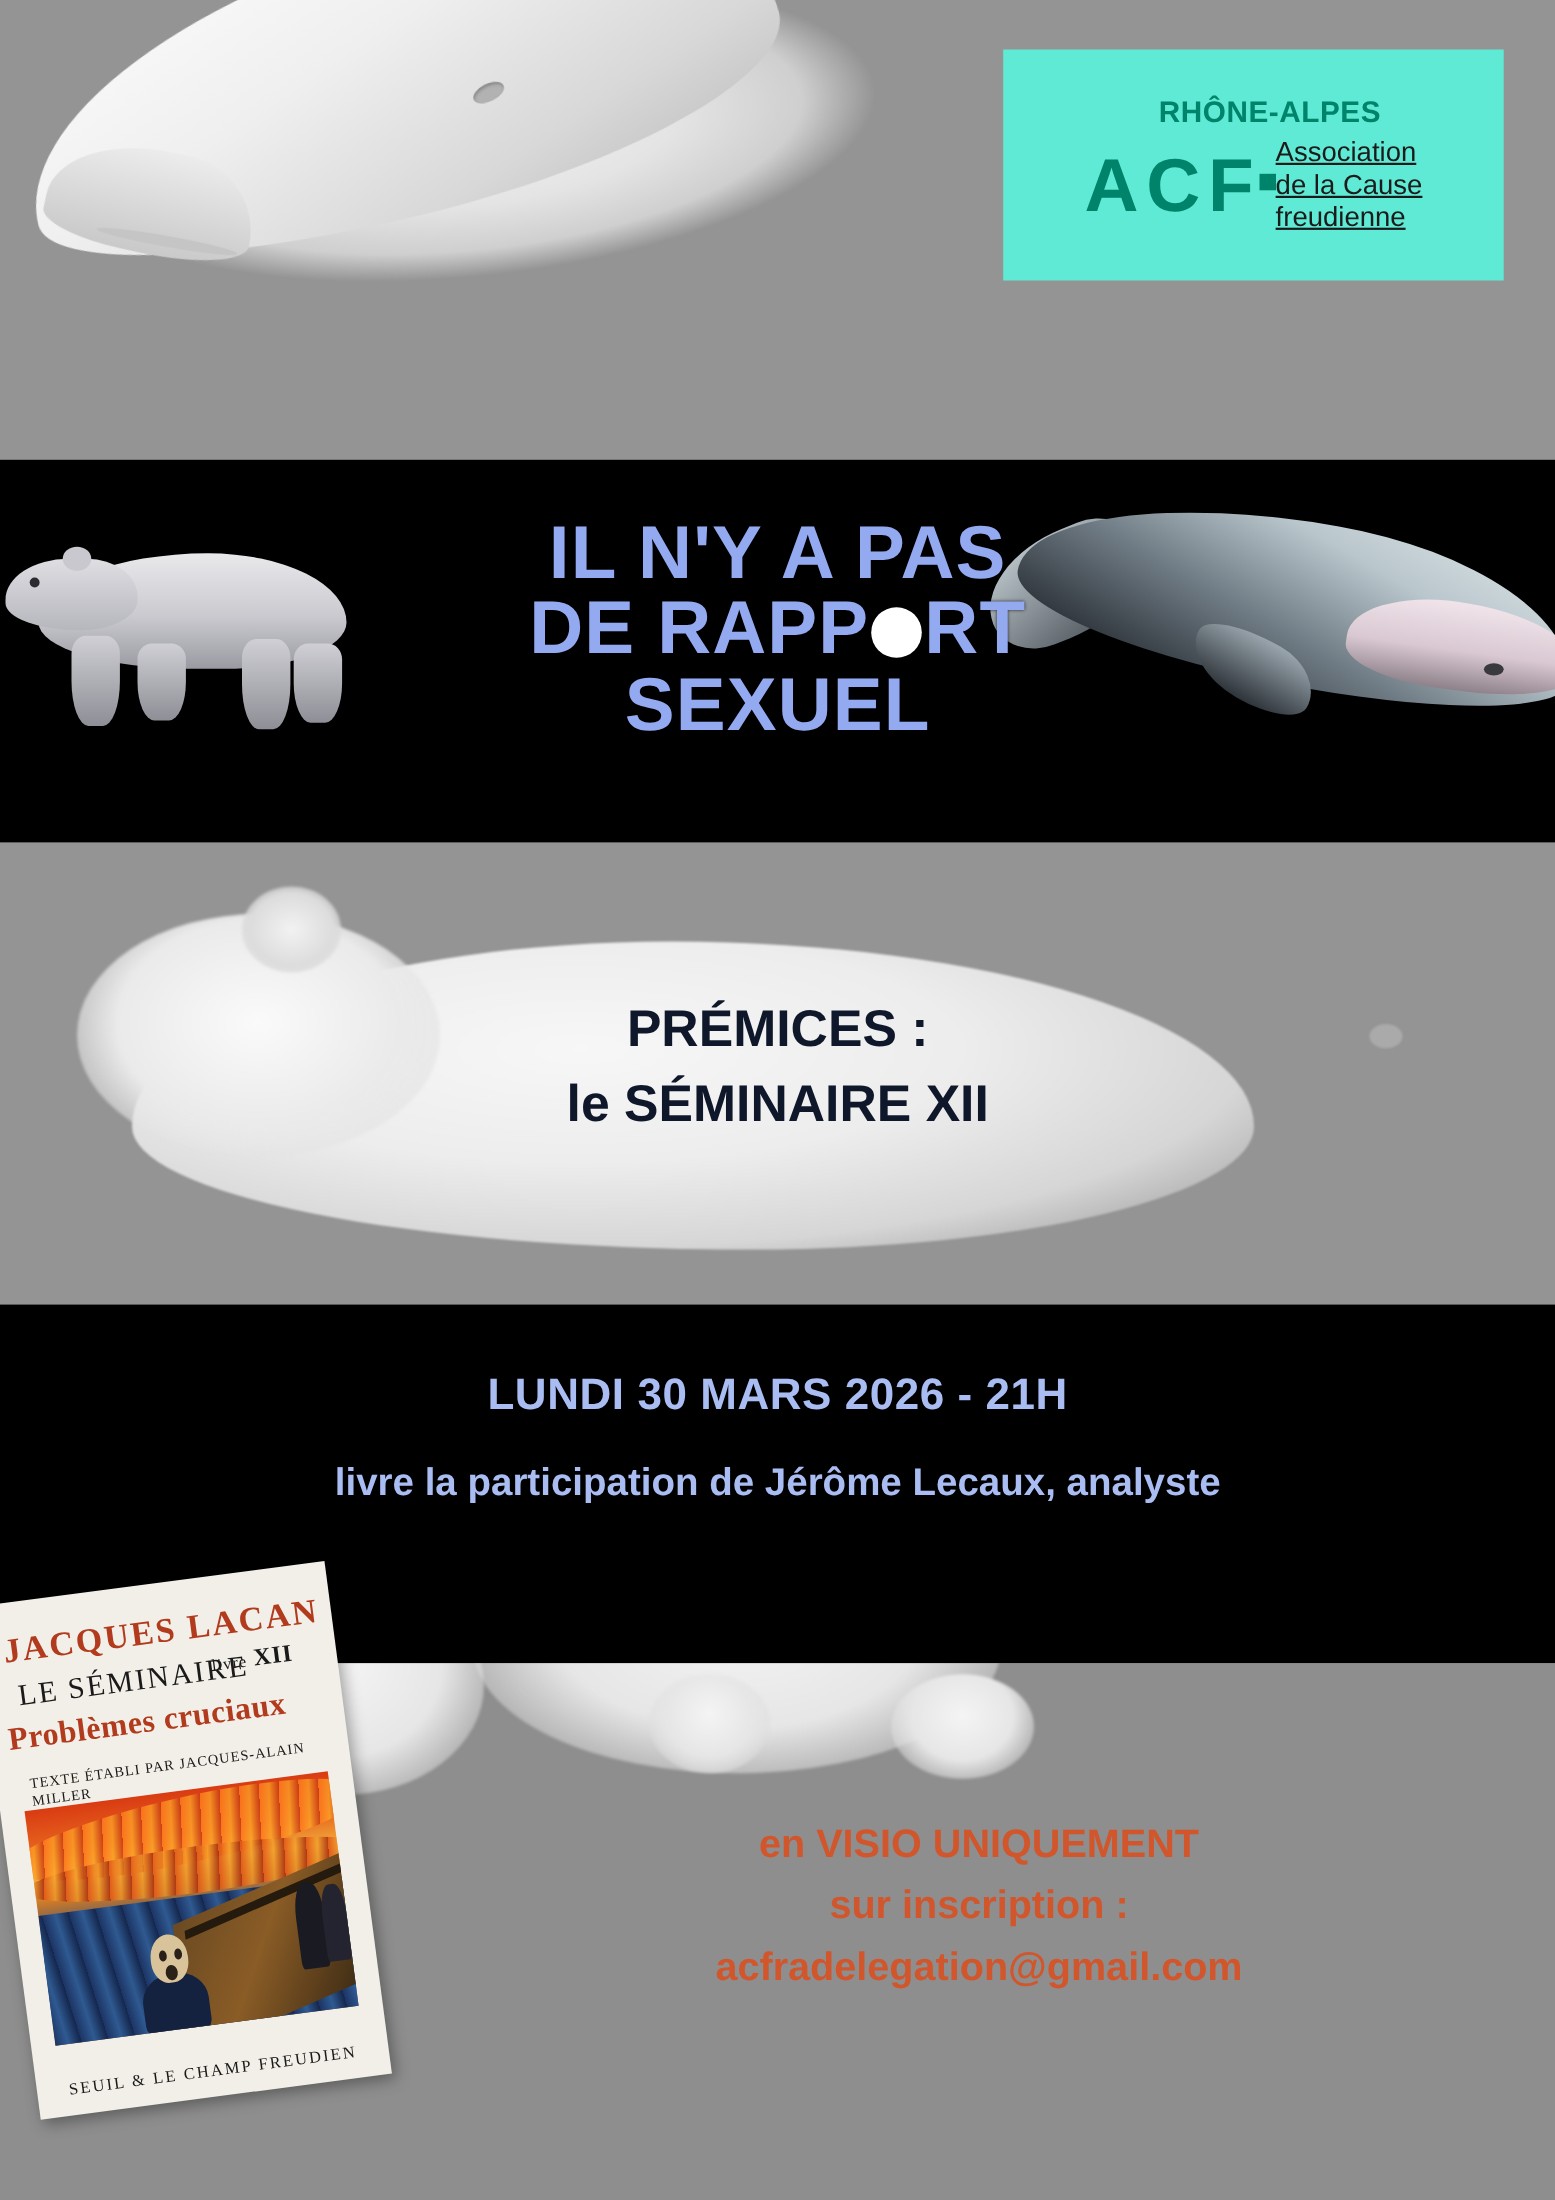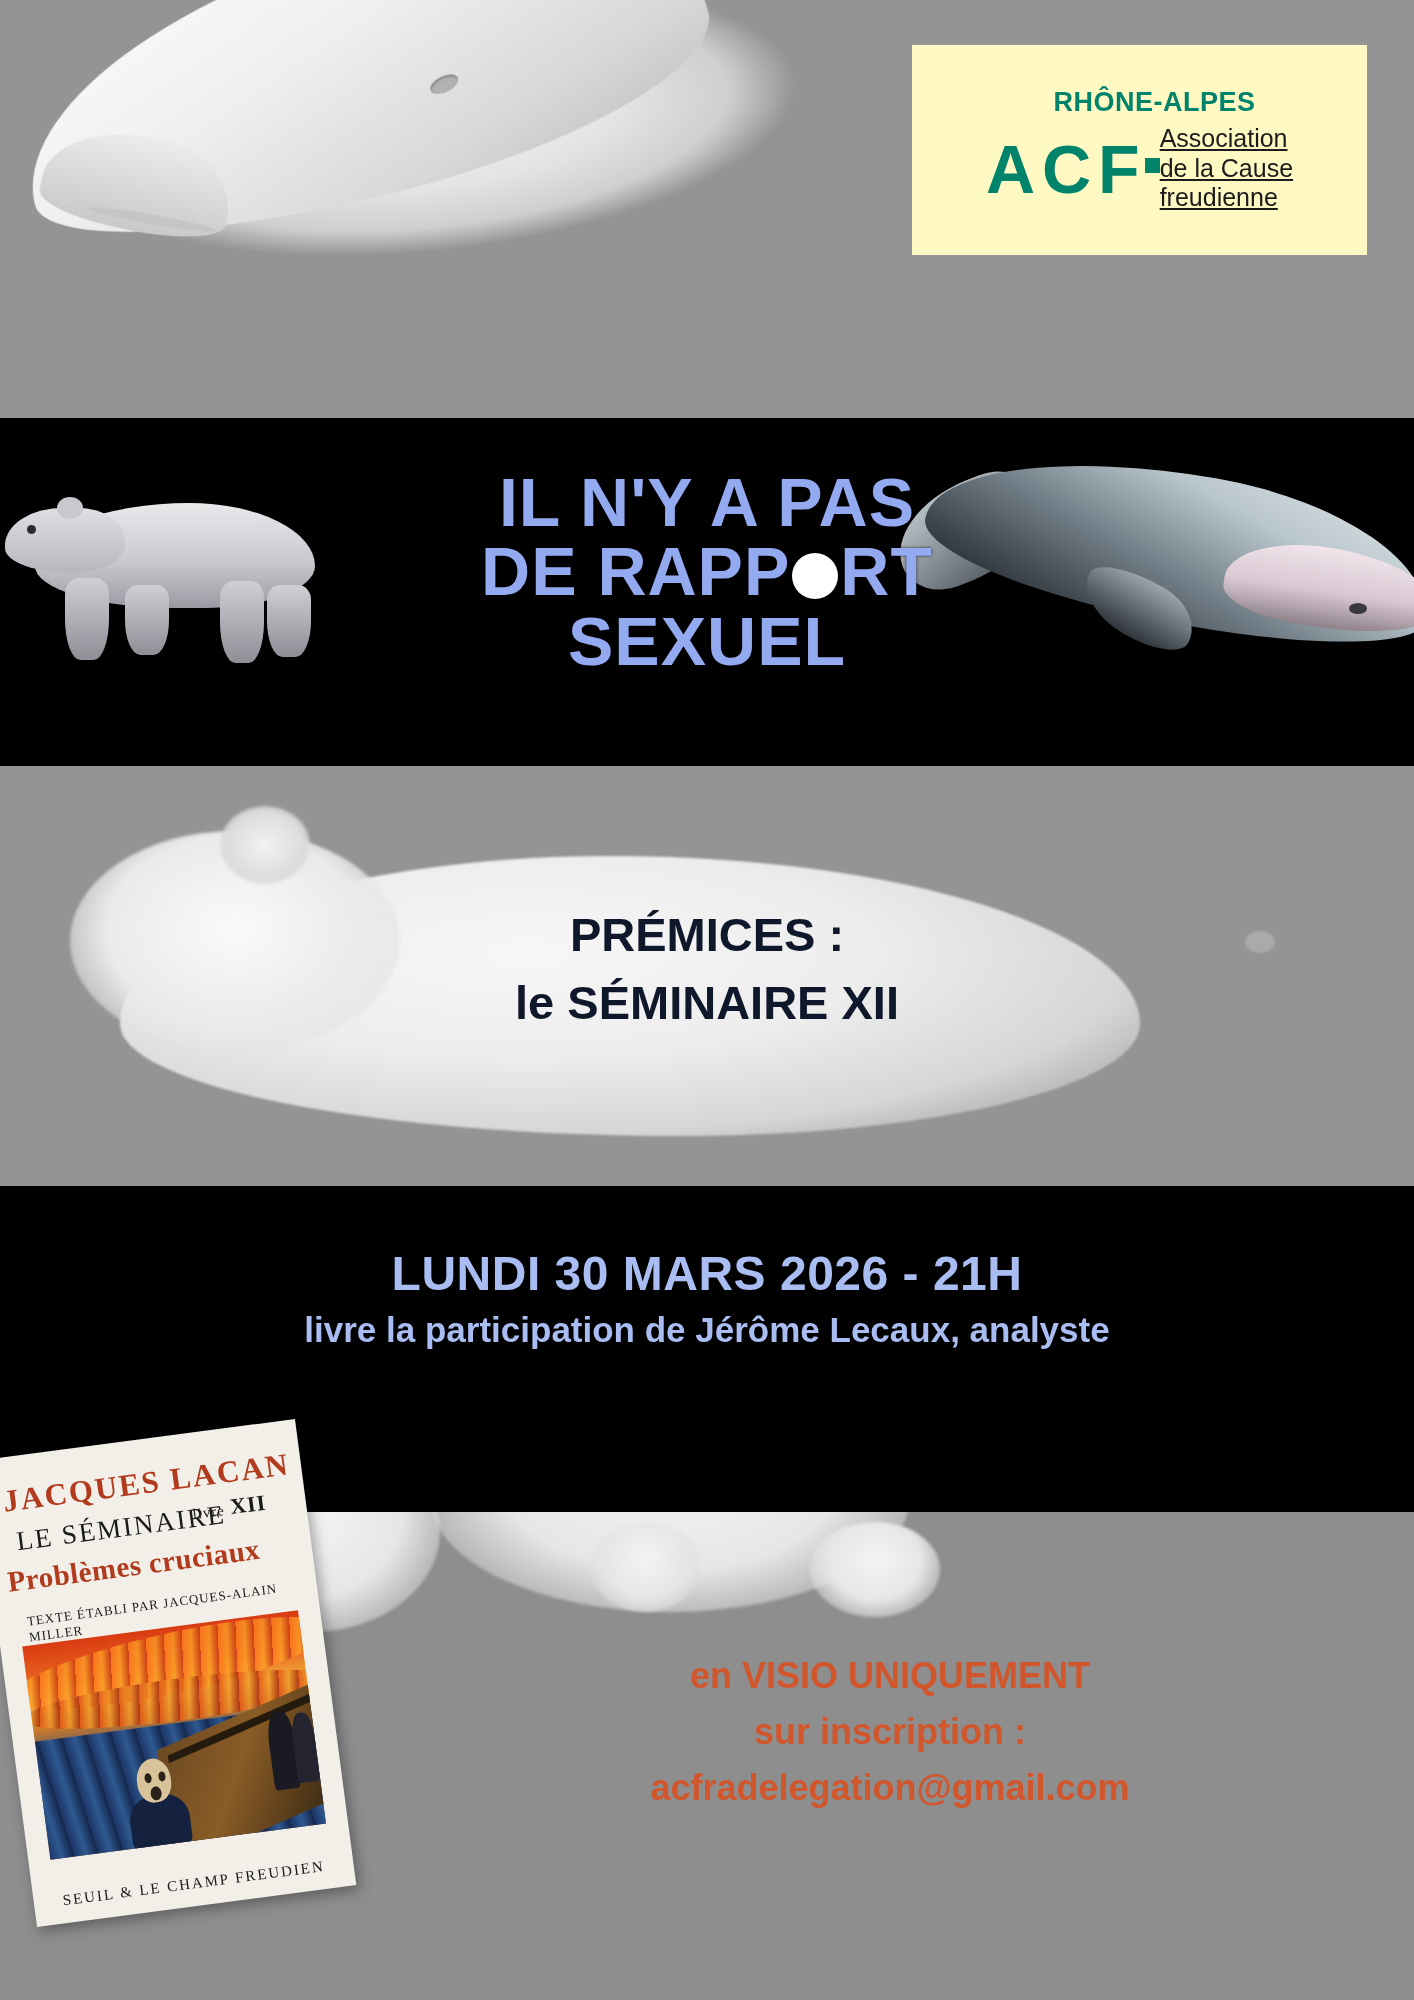--- a/index.html
+++ b/index.html
@@ -73,21 +73,21 @@
     transform: rotate(16deg);
   }
 
   
   .logo-box {
     position: absolute;
     right: 47px;
     top: 45px;
     width: 455px;
     height: 210px;
-    background: #fef9c3;
+    background: #5eead4;
     display: flex;
     flex-direction: column;
     align-items: center;
     justify-content: center;
   }
   .logo-region {
     color: #00836b;
     font-weight: bold;
     font-size: 27px;
     letter-spacing: 0.5px;
@@ -302,23 +302,23 @@
     background: #000000;
     overflow: hidden;
   }
   .info {
     text-align: center;
     color: #a9bdf2;
     padding-top: 60px;
   }
   .info .date {
     font-weight: bold;
-    font-size: 48px;
+    font-size: 40px;
     letter-spacing: 0.5px;
-    margin-bottom: 4px;
+    margin-bottom: 32px;
   }
   .info .who {
     font-weight: bold;
     font-size: 35px;
     line-height: 1.45;
   }
   .info .who .line { display: block; }
 
   
   .band-bottom {

